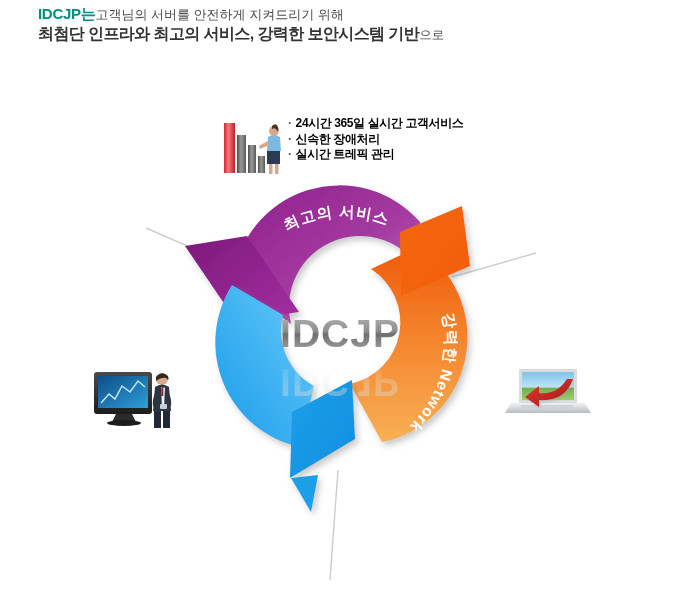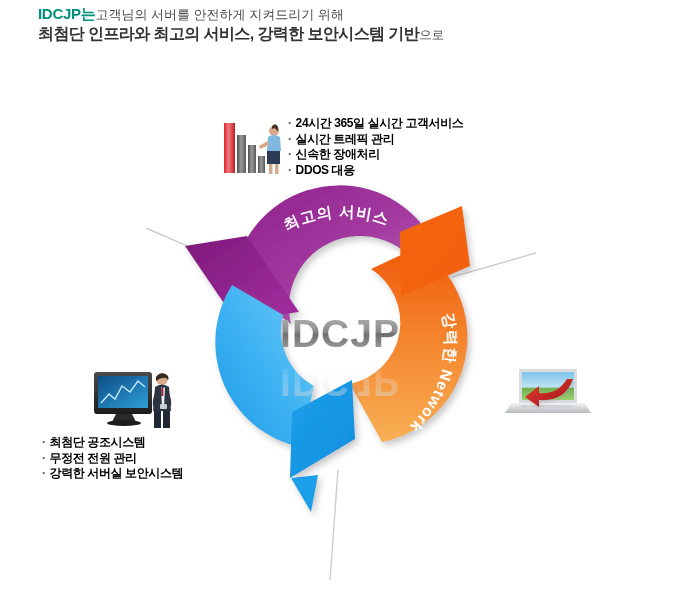--- a/index.html
+++ b/index.html
@@ -248,26 +248,18 @@
       <path d="M6 40 h74 l6 10 h-86 z" fill="url(#lapBody)"></path>
       <rect x="16" y="42" width="52" height="5" rx="1" fill="#cfd3d7"></rect>
 
       <path d="M62 16 q-10 16 -28 14 l0 -7 l-14 11 l14 10 l0 -7 q26 2 34 -21 z" fill="url(#redArrow)" filter="url(#tinyShadow)"></path>
     </svg>
   </div>
 
   <div class="bullets" id="bullets-top">
     <ul>
         <li>24시간 365일 실시간 고객서비스</li>
+        <li>신속한 장애처리</li>
         <li>실시간 트레픽 관리</li>
-        <li>신속한 장애처리</li>
-        <li>DDOS 대응</li>
       </ul>
   </div>
-  <div class="bullets" id="bullets-left">
-    <ul>
-        <li>최첨단 공조시스템</li>
-        <li>무정전 전원 관리</li>
-        <li>강력한 서버실 보안시스템</li>
-      </ul>
-  </div>
 
 </div>
 
 </body></html>

